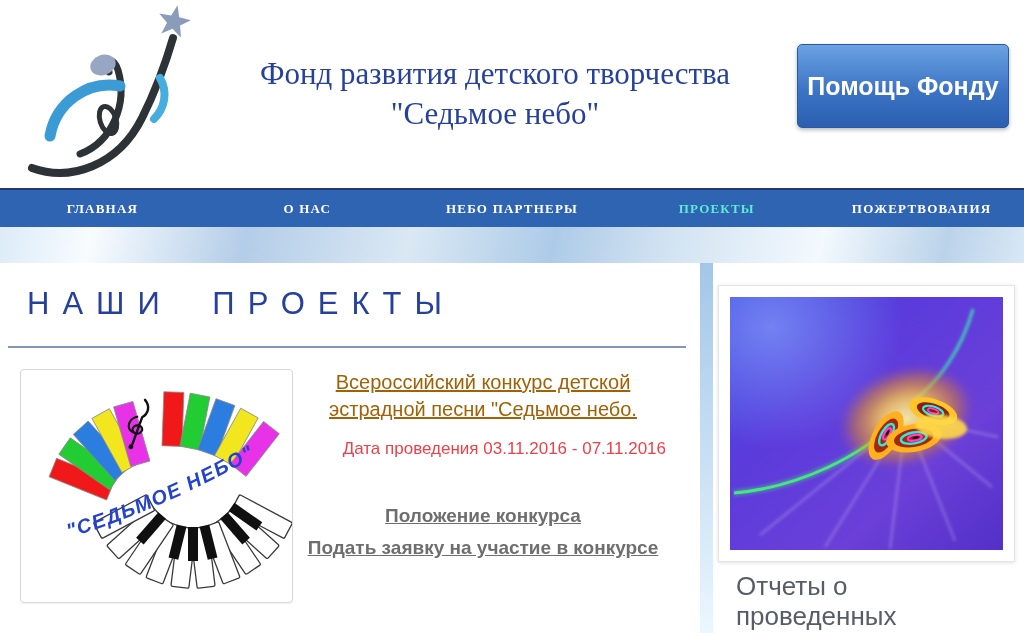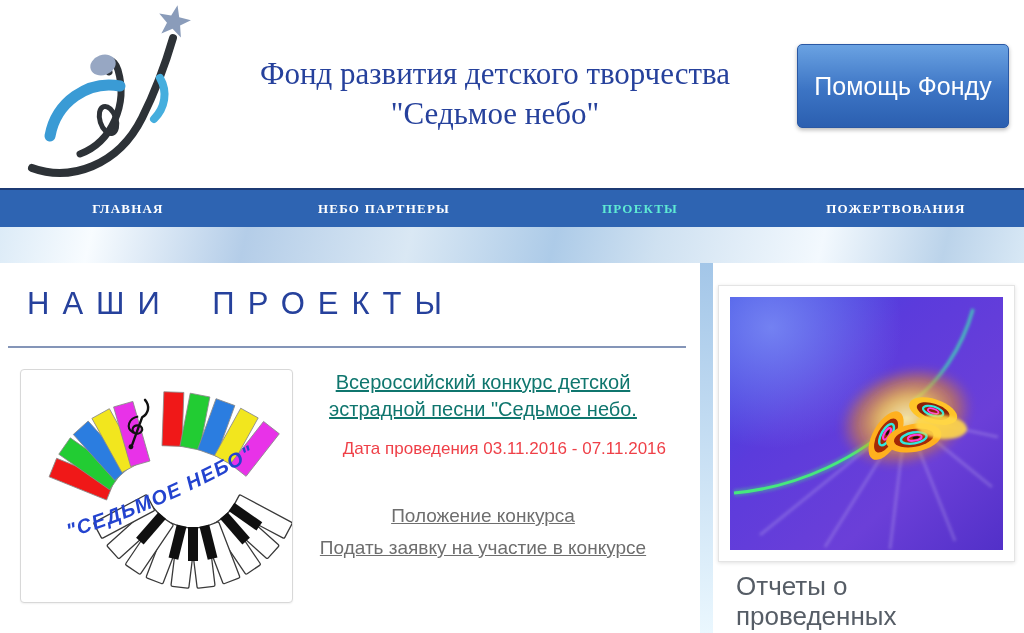--- a/index.html
+++ b/index.html
@@ -7,21 +7,21 @@
         font-family:"Liberation Sans",sans-serif;}
 
   
   .header{position:absolute;left:0;top:0;width:1024px;height:214px;background:#fff;}
   .logo-svg{position:absolute;left:22px;top:2px;}
   .site-title{position:absolute;left:200px;top:54px;width:590px;text-align:center;
               font-family:"Liberation Serif",serif;color:#26419c;font-size:31px;line-height:40px;}
   .help-btn{position:absolute;left:797px;top:44px;width:210px;height:82px;
             background:linear-gradient(#6aa2e2 0%,#3c74c4 55%,#2b5fb0 100%);
             border:1px solid #2a58a4;border-radius:5px;box-shadow:0 2px 4px rgba(0,0,0,.28);
-            color:#fff;font-size:25px;font-weight:normal;font-family:"Liberation Sans",sans-serif;
+            color:#fff;font-size:25px;font-weight:bold;font-family:"Liberation Sans",sans-serif;
             display:flex;align-items:center;justify-content:center;cursor:pointer;}
 
   
   .nav{position:absolute;left:0;top:188px;width:1024px;height:39px;background:#2e64b2;
        border-top:2px solid #1c3a74;box-sizing:border-box;display:flex;}
   .nav-item{flex:1;display:flex;align-items:center;justify-content:center;color:#fff;
             font-family:"Liberation Serif",serif;font-weight:bold;font-size:13px;
             letter-spacing:1.2px;cursor:pointer;}
   .nav-item.active{color:#5eead4;}
 
@@ -30,24 +30,24 @@
                     #adcbe8 54%,#cfe1f1 64%,#f3f9fe 80%,#bbd3ea 92%,#d8e8f5 100%);}
 
   
   .section-title{position:absolute;left:27px;top:286px;margin:0;font-family:Liberation Sans, sans-serif;
                  font-weight:400;font-size:31px;color:#26419c;letter-spacing:13px;word-spacing:18px;}
   .rule{position:absolute;left:8px;top:346px;width:678px;height:2px;background:#8495b8;}
   .project-logo-box{position:absolute;left:20px;top:369px;width:271px;height:232px;background:#fff;
                     border:1px solid #d8d8d8;border-radius:4px;box-shadow:0 1px 2px rgba(0,0,0,.06);
                     overflow:hidden;cursor:pointer;}
   .project-text{position:absolute;left:300px;top:369px;width:366px;text-align:center;}
-  .project-title-link{display:block;color:#0f766e;font-size:20px;line-height:27px;
+  .project-title-link{display:block;color:#a16207;font-size:20px;line-height:27px;
                       text-decoration:underline;cursor:pointer;}
   .project-date{margin-top:16px;color:#ef4048;font-size:17px;text-align:right;}
-  .gray-link{display:inline-block;color:#6e6e6e;font-size:19px;text-decoration:underline;cursor:pointer;}
+  .gray-link{display:inline-block;color:#6e6e6e;font-size:19px;text-decoration:underline;cursor:pointer;font-weight:bold;}
   .gray-link.first{margin-top:46px;}
   .gray-link.second{margin-top:10px;}
 
   
   .v-divider{position:absolute;left:700px;top:263px;width:13px;height:370px;
              background:linear-gradient(#a3c6e8,#eaf7fe);}
   .side-card{position:absolute;left:718px;top:285px;width:273px;height:253px;background:#fff;
              border:1px solid #e4e4e4;padding:11px;box-shadow:0 1px 4px rgba(0,0,0,.12);cursor:pointer;}
   .reports{position:absolute;left:736px;top:571px;width:272px;color:#565d66;font-size:26px;
            line-height:30px;cursor:pointer;}
@@ -80,20 +80,21 @@
       <div>"Седьмое небо"</div>
     </div>
 
     <div class="help-btn">
       <span>Помощь Фонду</span>
     </div>
   </div>
 
   <div class="nav">
     <div class="nav-item">ГЛАВНАЯ</div>
+    <div class="nav-item">О НАС</div>
     <div class="nav-item">НЕБО ПАРТНЕРЫ</div>
     <div class="nav-item active">ПРОЕКТЫ</div>
     <div class="nav-item">ПОЖЕРТВОВАНИЯ</div>
   </div>
 
   <div class="strip"></div>
 
   <h1 class="section-title">НАШИ ПРОЕКТЫ</h1>
   <div class="rule"></div>
 

